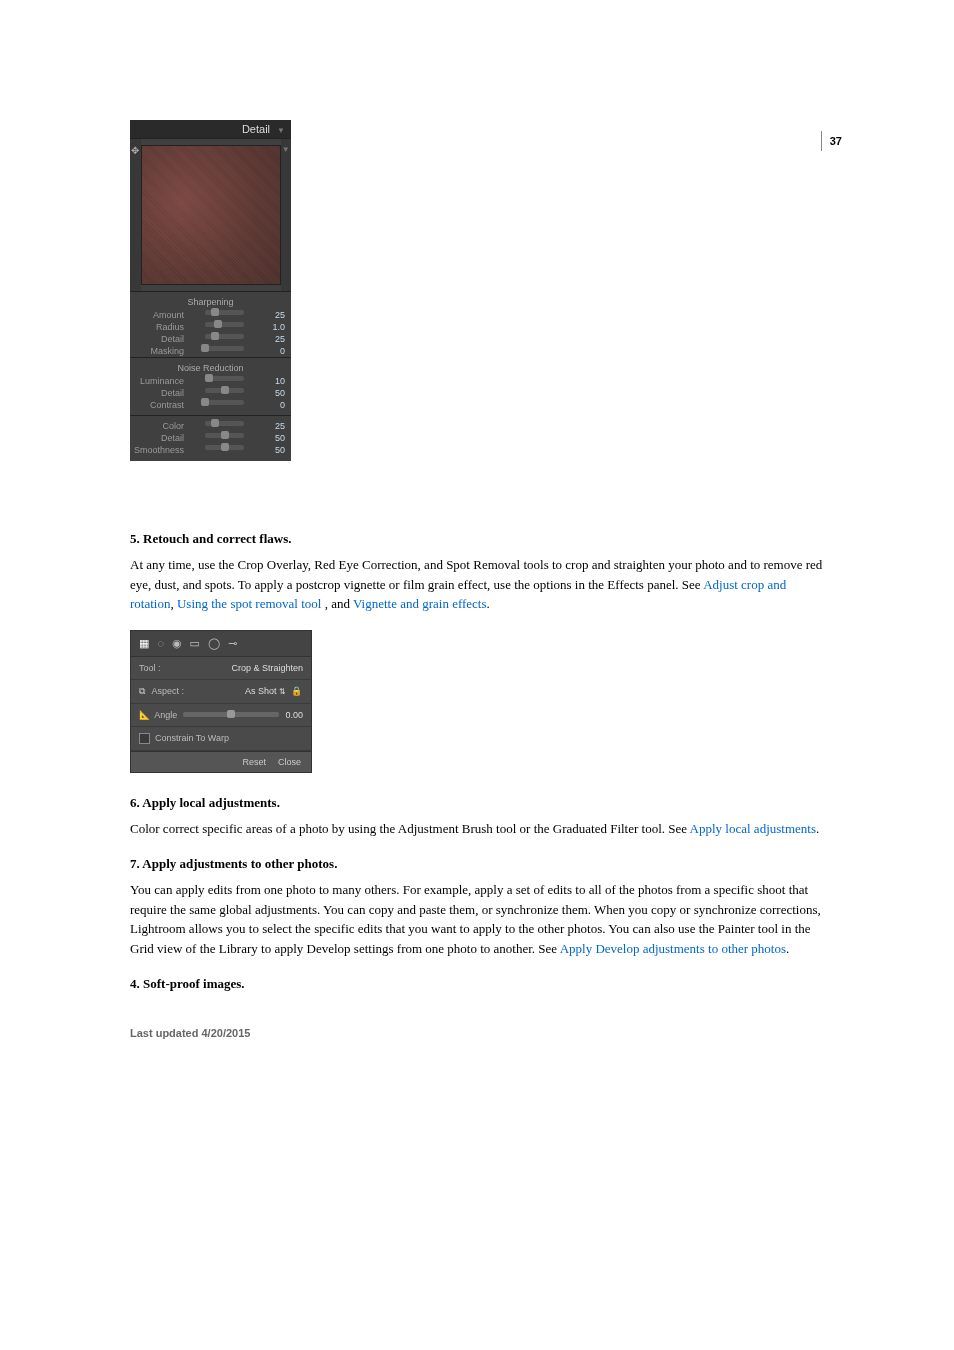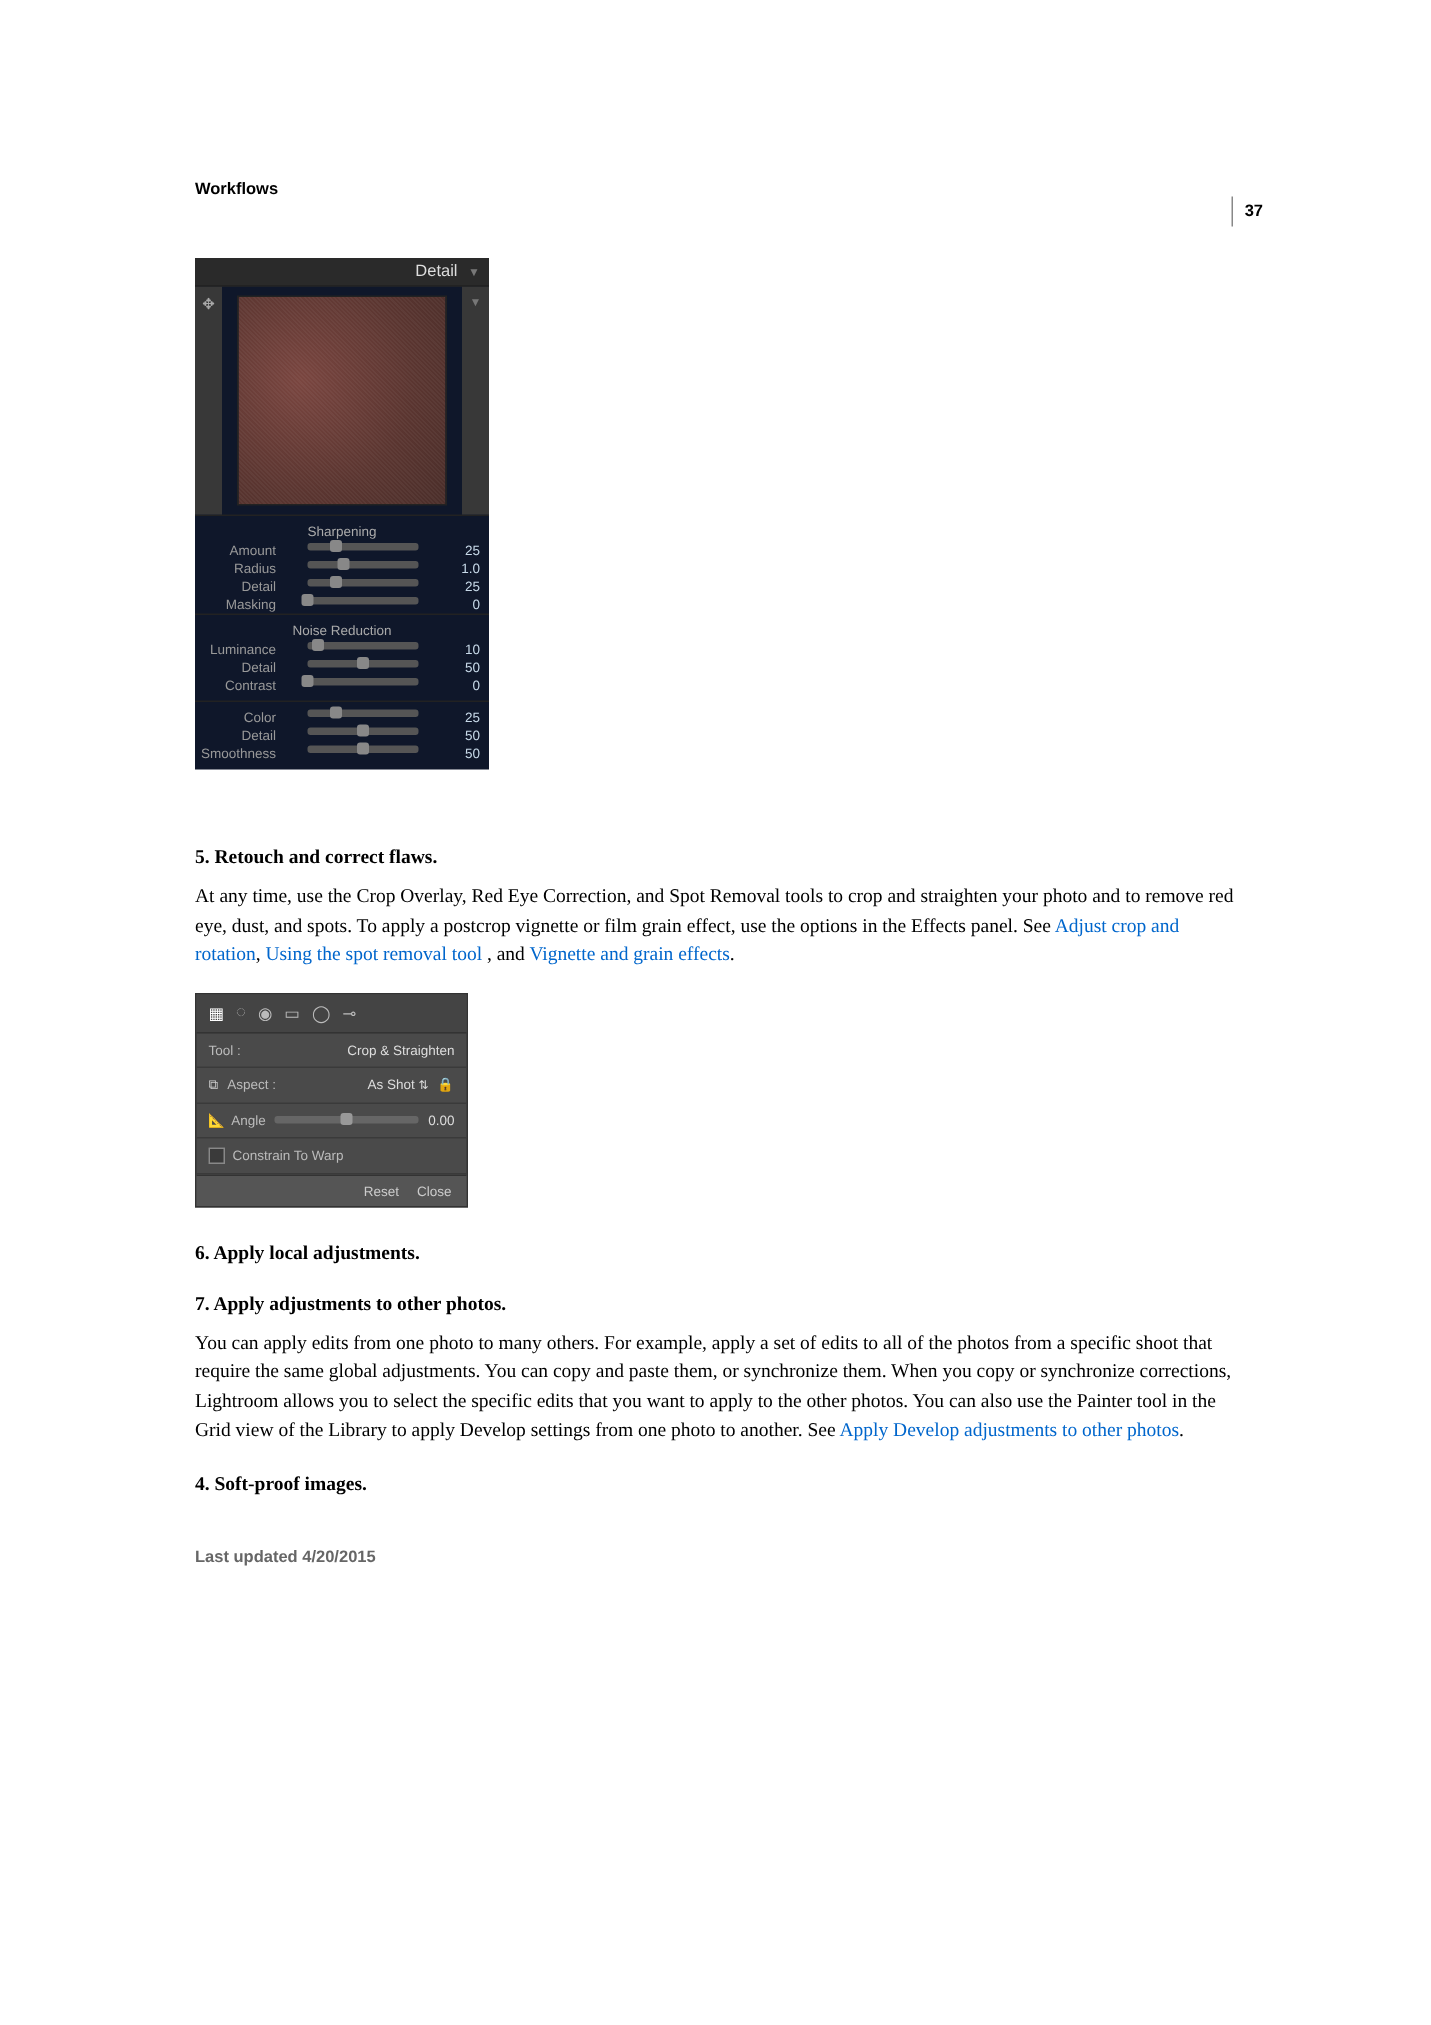--- a/index.html
+++ b/index.html
@@ -50,26 +50,26 @@
   .footer {
     text-align: left;
     font-family: Arial, Helvetica, sans-serif;
     font-weight: bold;
     font-size: 11px;
     color: #666;
     margin-top: 35px;
   }
   
   .detail-panel {
-    width: 196px;
-    background: #0f172a;
+    width: 161px;
+    background: #404040;
     color: #bbb;
     font-family: Arial, Helvetica, sans-serif;
     font-size: 9px;
-    margin-bottom: 50px;
+    margin-bottom: 70px;
   }
   .detail-header {
     background: #2a2a2a;
     color: #ddd;
     text-align: right;
     padding: 3px 6px;
     font-size: 11px;
     border-bottom: 1px solid #222;
     position: relative;
   }
@@ -176,21 +176,20 @@
   }
   .checkbox { display:inline-block; width:9px; height:9px; border:1px solid #888; background:#3a3a3a; margin-right:5px; vertical-align:middle;}
 </style>
 </head>
 <body>
 
 <div class="page">
 
   <div class="page-num-box">37</div>
 
-  <div class="section-heading">Workflows</div>
 
   <div class="detail-panel">
     <div class="detail-header">
       <span>Detail</span>
       <span class="tri">▼</span>
     </div>
     <div class="detail-preview-row">
       <div class="detail-preview-side">
           <span style="color:#aaa;font-size:10px;">✥</span>
         </div>
@@ -316,20 +315,24 @@
     <div class="crop-row">
       <span><span class="checkbox"></span><span class="crop-label">Constrain To Warp</span></span>
     </div>
     <div class="crop-footer">
       <span>Reset</span>
       <span>Close</span>
     </div>
   </div>
 
   <p class="step-heading">6. Apply local adjustments.</p>
+  <p class="body-text">
+    <span>Color correct specific areas of a photo by using the Adjustment Brush tool or the Graduated Filter tool. See </span>
+    <a class="link">Apply local adjustments</a><span>.</span>
+  </p>
 
   <p class="step-heading">7. Apply adjustments to other photos.</p>
   <p class="body-text">
     <span>You can apply edits from one photo to many others. For example, apply a set of edits to all of the photos from a specific shoot that require the same global adjustments. You can copy and paste them, or synchronize them. When you copy or synchronize corrections, Lightroom allows you to select the specific edits that you want to apply to the other photos. You can also use the Painter tool in the Grid view of the Library to apply Develop settings from one photo to another. See </span>
     <a class="link">Apply Develop adjustments to other photos</a><span>.</span>
   </p>
 
   <p class="step-heading">4. Soft-proof images.</p>
 
   <div class="footer">Last updated 4/20/2015</div>

